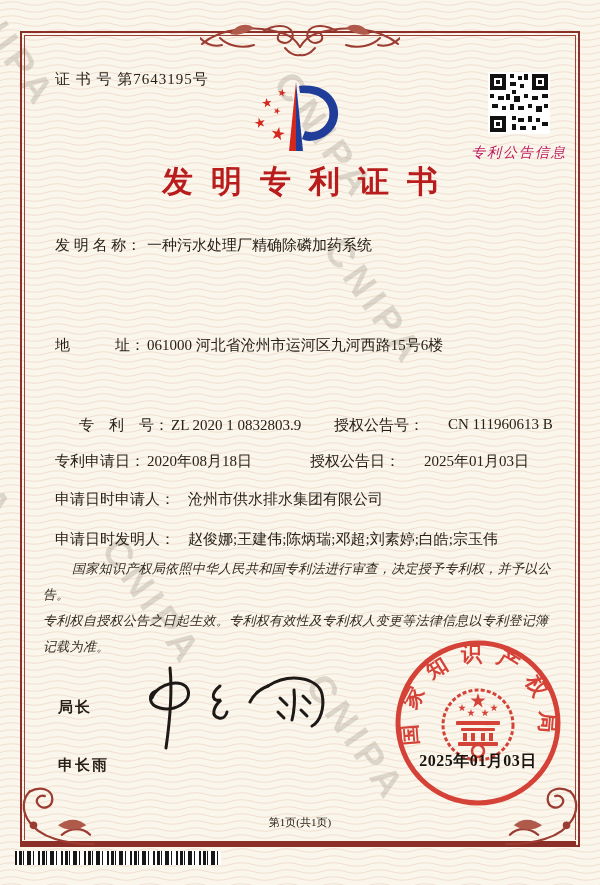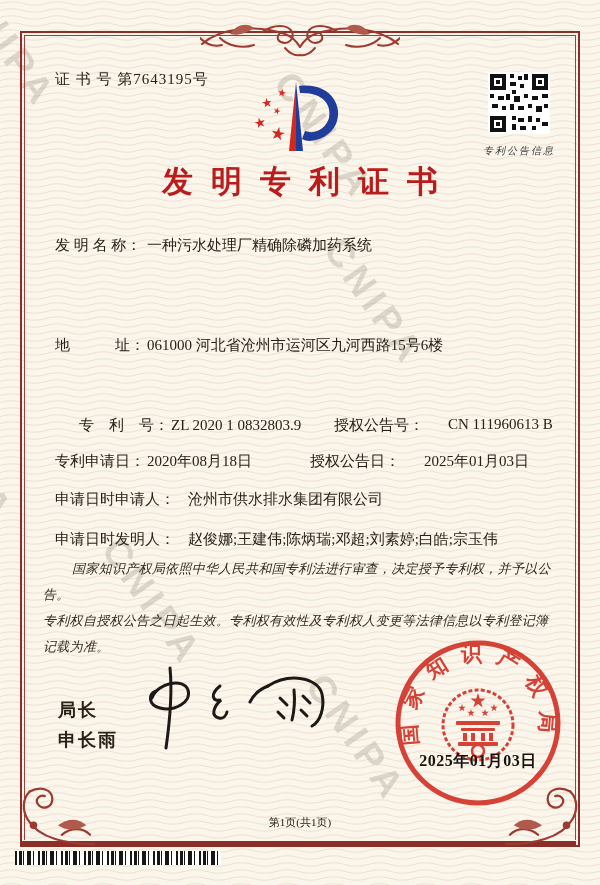--- a/index.html
+++ b/index.html
@@ -30,37 +30,37 @@
     content:'';position:absolute;inset:2px;border:1px solid #9c423a;
   }
   .bottom-thick{
     position:absolute;left:22px;top:840px;width:554px;height:5px;
     background:#8c2f28;border-top:1px solid #faf6eb;box-shadow:0 -2px 0 #8c2f28 inset;z-index:3;
   }
   
   .content{position:absolute;inset:0;z-index:4;}
   .cert-no{position:absolute;left:55px;top:70px;font-size:15px;letter-spacing:1px;}
   .qr-wrap{position:absolute;left:461px;top:72px;width:116px;text-align:center;}
-  .qr-caption{margin-top:6px;font-size:10px;letter-spacing:2px;color:#404040;font-style:italic;}
+  .qr-caption{margin-top:6px;font-size:14px;letter-spacing:2px;color:#be185d;font-style:italic;}
   .title{
     position:absolute;left:0;top:161px;width:600px;text-align:center;
     font-size:31px;font-weight:700;letter-spacing:18px;text-indent:18px;color:#b91c1c;
   }
   .row{position:absolute;left:55px;width:500px;font-size:15px;white-space:nowrap;}
   .row .lab{display:inline-block;width:92px;}
   .row .lab-wide{display:inline-block;width:133px;}
   .row .val{display:inline-block;}
   .row .lab2{position:absolute;left:255px;width:92px;}
   .row .val2{position:absolute;left:369px;font-family:Liberation Serif, serif;}
   .statement{
     position:absolute;left:43px;top:556px;width:514px;
     font-size:13px;line-height:26px;font-style:italic;color:#33291f;letter-spacing:0.3px;
   }
   .statement .l1{text-indent:29px;}
-  .signer{position:absolute;left:58px;font-size:18px;font-weight:600;
+  .signer{position:absolute;left:58px;font-size:15px;font-weight:600;
     font-family:"Liberation Sans","DejaVu Sans",sans-serif;letter-spacing:2px;text-align:center;}
   .sig-svg{position:absolute;left:122px;top:664px;z-index:5;}
   .seal{position:absolute;left:392px;top:637px;width:172px;height:172px;z-index:5;opacity:0.93;}
   .seal-date{
     position:absolute;left:398px;top:751px;width:160px;text-align:center;z-index:6;
     font-size:16px;font-weight:700;color:#17130f;letter-spacing:0.5px;
   }
   .page-no{position:absolute;left:0;top:815px;width:600px;text-align:center;font-size:11px;z-index:5;}
   .barcode{
     position:absolute;left:15px;top:851px;width:206px;height:14px;z-index:5;background:#fff;
@@ -221,21 +221,21 @@
   <div class="row" style="top:530px;">
     <span class="lab-wide">申请日时发明人：</span><span class="val">赵俊娜;王建伟;陈炳瑞;邓超;刘素婷;白皓;宗玉伟</span>
   </div>
 
   <div class="statement">
     <div class="l1">国家知识产权局依照中华人民共和国专利法进行审查，决定授予专利权，并予以公告。</div>
     <div class="l2">专利权自授权公告之日起生效。专利权有效性及专利权人变更等法律信息以专利登记簿记载为准。</div>
   </div>
 
   <div class="signer" style="top:698px;">局长</div>
-  <div class="signer" style="top:728px;">申长雨</div>
+  <div class="signer" style="top:756px;">申长雨</div>
 
   <svg class="sig-svg" width="215" height="88" viewBox="0 0 215 88">
     <g stroke="#1c1916" stroke-width="3" fill="none" stroke-linecap="round">
       <path d="M30,34 C36,18 62,14 66,26 C70,38 52,48 38,44 C26,41 26,30 34,27"></path>
       <path d="M48,4 C50,24 48,56 44,84"></path>
       <path d="M98,22 C88,30 90,38 99,36 C92,42 88,52 97,54 C101,55 104,52 105,48"></path>
       <path d="M128,38 C132,30 138,25 146,22"></path>
       <path d="M146,22 C168,8 196,14 200,30 C203,44 198,58 190,62"></path>
       <path d="M172,26 C173,36 172,48 170,56"></path>
       <path d="M158,34 l7,7 M181,32 l7,7 M156,48 l6,6 M179,46 l6,6"></path>

